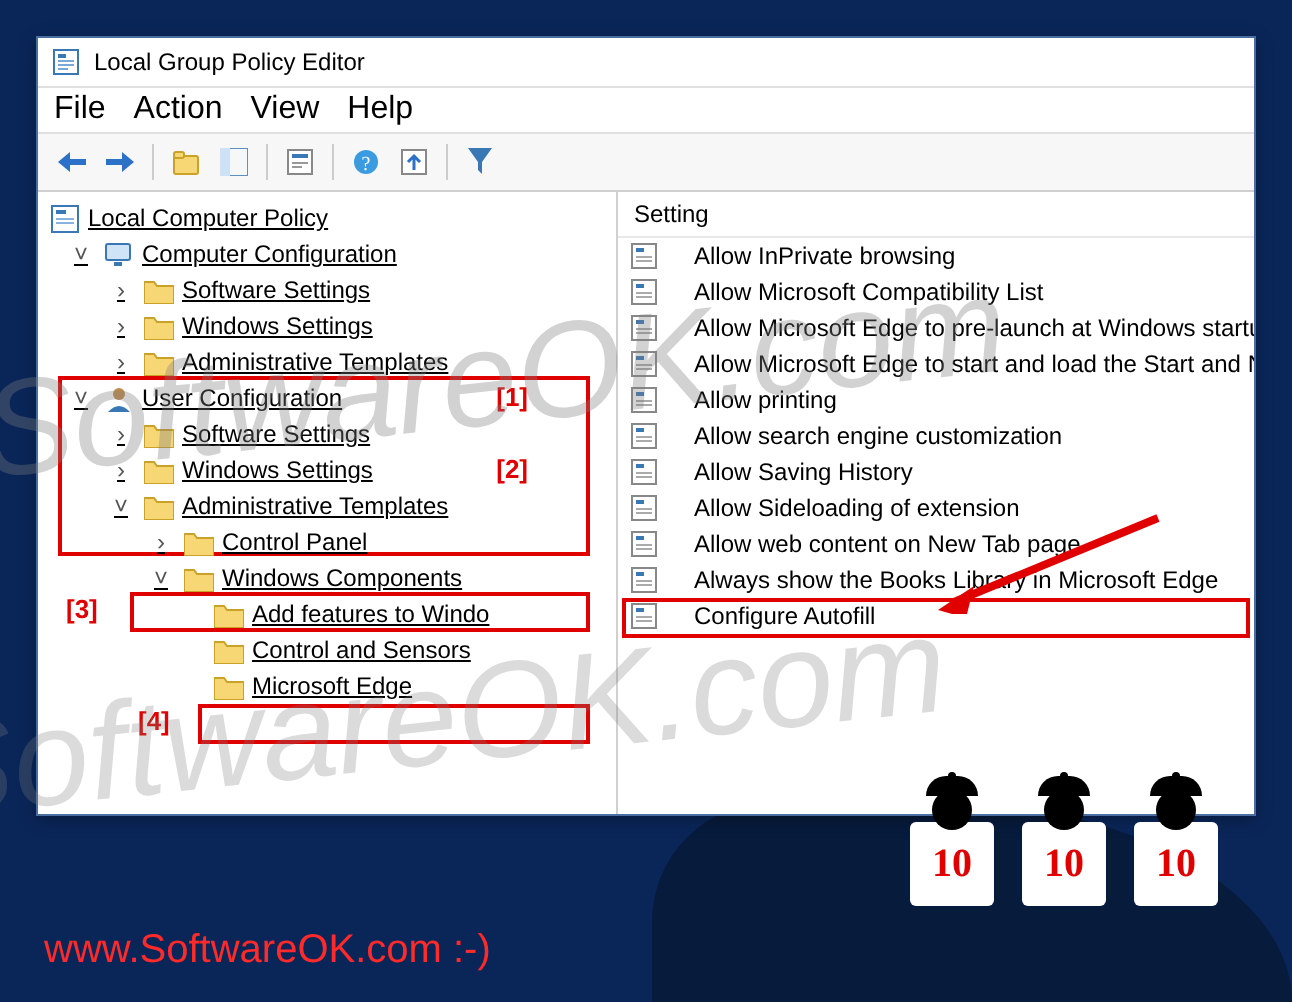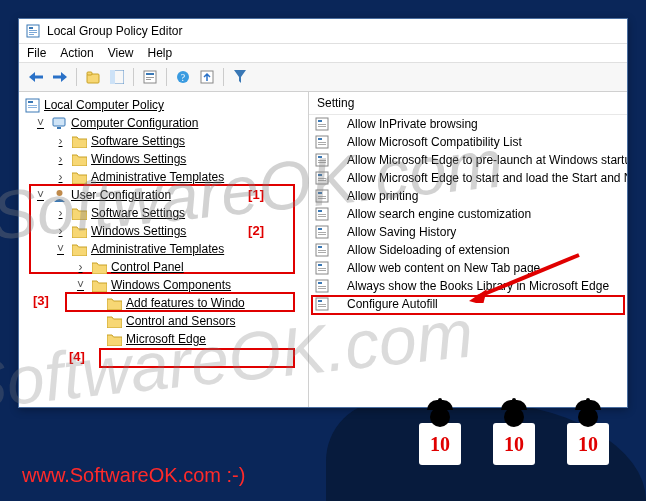--- a/index.html
+++ b/index.html
@@ -31,21 +31,21 @@
     background: #fff;
     border-bottom: 1px solid #e0e0e0;
   }
   .titlebar .icon-box { width:16px; height:16px; display:flex; align-items:center; justify-content:center; }
   .titlebar-title { font-size: 12px; text-align: right; }
   .menubar {
     display: flex;
     gap: 14px;
     padding: 2px 8px;
     border-bottom: 1px solid #e0e0e0;
-    font-size: 12px;
+    font-size: 16px;
   }
   .menubar span { cursor: default; }
   .toolbar {
     display: flex;
     align-items: center;
     gap: 2px;
     padding: 3px 6px;
     border-bottom: 1px solid #d0d0d0;
     background: #f7f7f7;
   }
@@ -136,24 +136,24 @@
   }
   .footer-url {
     position:absolute;
     bottom: 14px; left: 22px;
     color: #ff2a2a;
     font-family: "Comic Sans MS", cursive, sans-serif;
     font-size: 20px;
   }
   .judges {
     position:absolute;
-    bottom: 36px;
+    bottom: 48px;
     right: 30px;
     display:flex;
-    gap: 18px;
+    gap: 0;
   }
   .judge {
     width:56px;
     display:flex;
     flex-direction:column;
     align-items:center;
   }
   .judge .head {
     width:20px; height:20px; border-radius:50%;
     background:#000;

